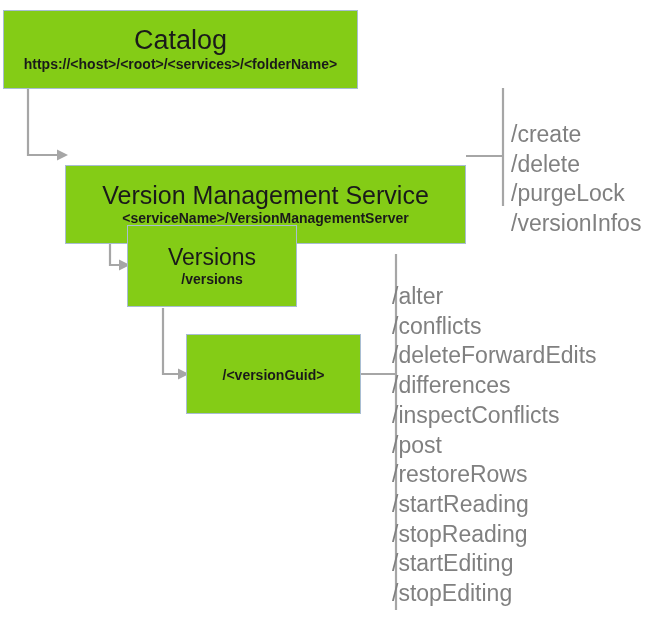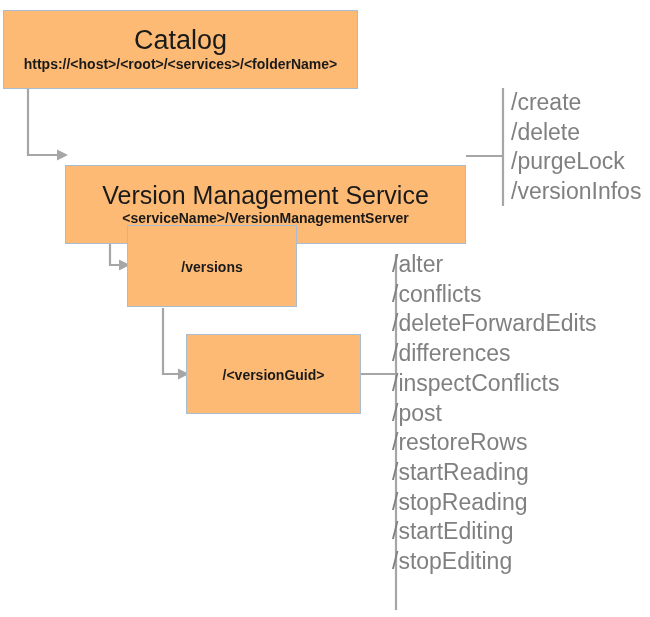--- a/index.html
+++ b/index.html
@@ -18,21 +18,21 @@
   #diagram {
     position: absolute;
     left: 0;
     top: 0;
     width: 650px;
     height: 617px;
   }
   .node {
     position: absolute;
     box-sizing: border-box;
-    background: #fdba74;
+    background: #84cc16;
     border: 1px solid #a8bdd2;
     display: flex;
     flex-direction: column;
     align-items: center;
     justify-content: center;
     text-align: center;
   }
   .node .title {
     color: #1a1a1a;
     line-height: 1.05;
@@ -58,20 +58,21 @@
   #node-versions .subtitle { font-size: 14px; }
 
   #node-version { left: 186px; top: 334px; width: 175px; height: 80px; }
   #node-version .title    { font-size: 25px; }
   #node-version .subtitle { font-size: 14px; }
 
   .op-list {
     position: absolute;
     display: flex;
     flex-direction: column;
+    margin-top: 32px;
   }
   .op-list .op {
     color: #808080;
     white-space: nowrap;
   }
   #ops-vms       { left: 511px; top: 88px;  }
   #ops-vms .op   { font-size: 23px; line-height: 29.5px; }
   #ops-version     { left: 392px; top: 250px; }
   #ops-version .op { font-size: 23px; line-height: 29.7px; }
 
@@ -113,20 +114,21 @@
     <div class="title">Catalog</div>
     <div class="subtitle">https://&lt;host&gt;/&lt;root&gt;/&lt;services&gt;/&lt;folderName&gt;</div>
   </div>
 
   <div class="node" id="node-vms">
     <div class="title">Version Management Service</div>
     <div class="subtitle">&lt;serviceName&gt;/VersionManagementServer</div>
   </div>
 
   <div class="node" id="node-versions">
+    <div class="title">Versions</div>
     <div class="subtitle">/versions</div>
   </div>
 
   <div class="node" id="node-version">
     <div class="subtitle">/&lt;versionGuid&gt;</div>
   </div>
 
   <div class="op-list" id="ops-vms">
       <div class="op">/create</div>
       <div class="op">/delete</div>

